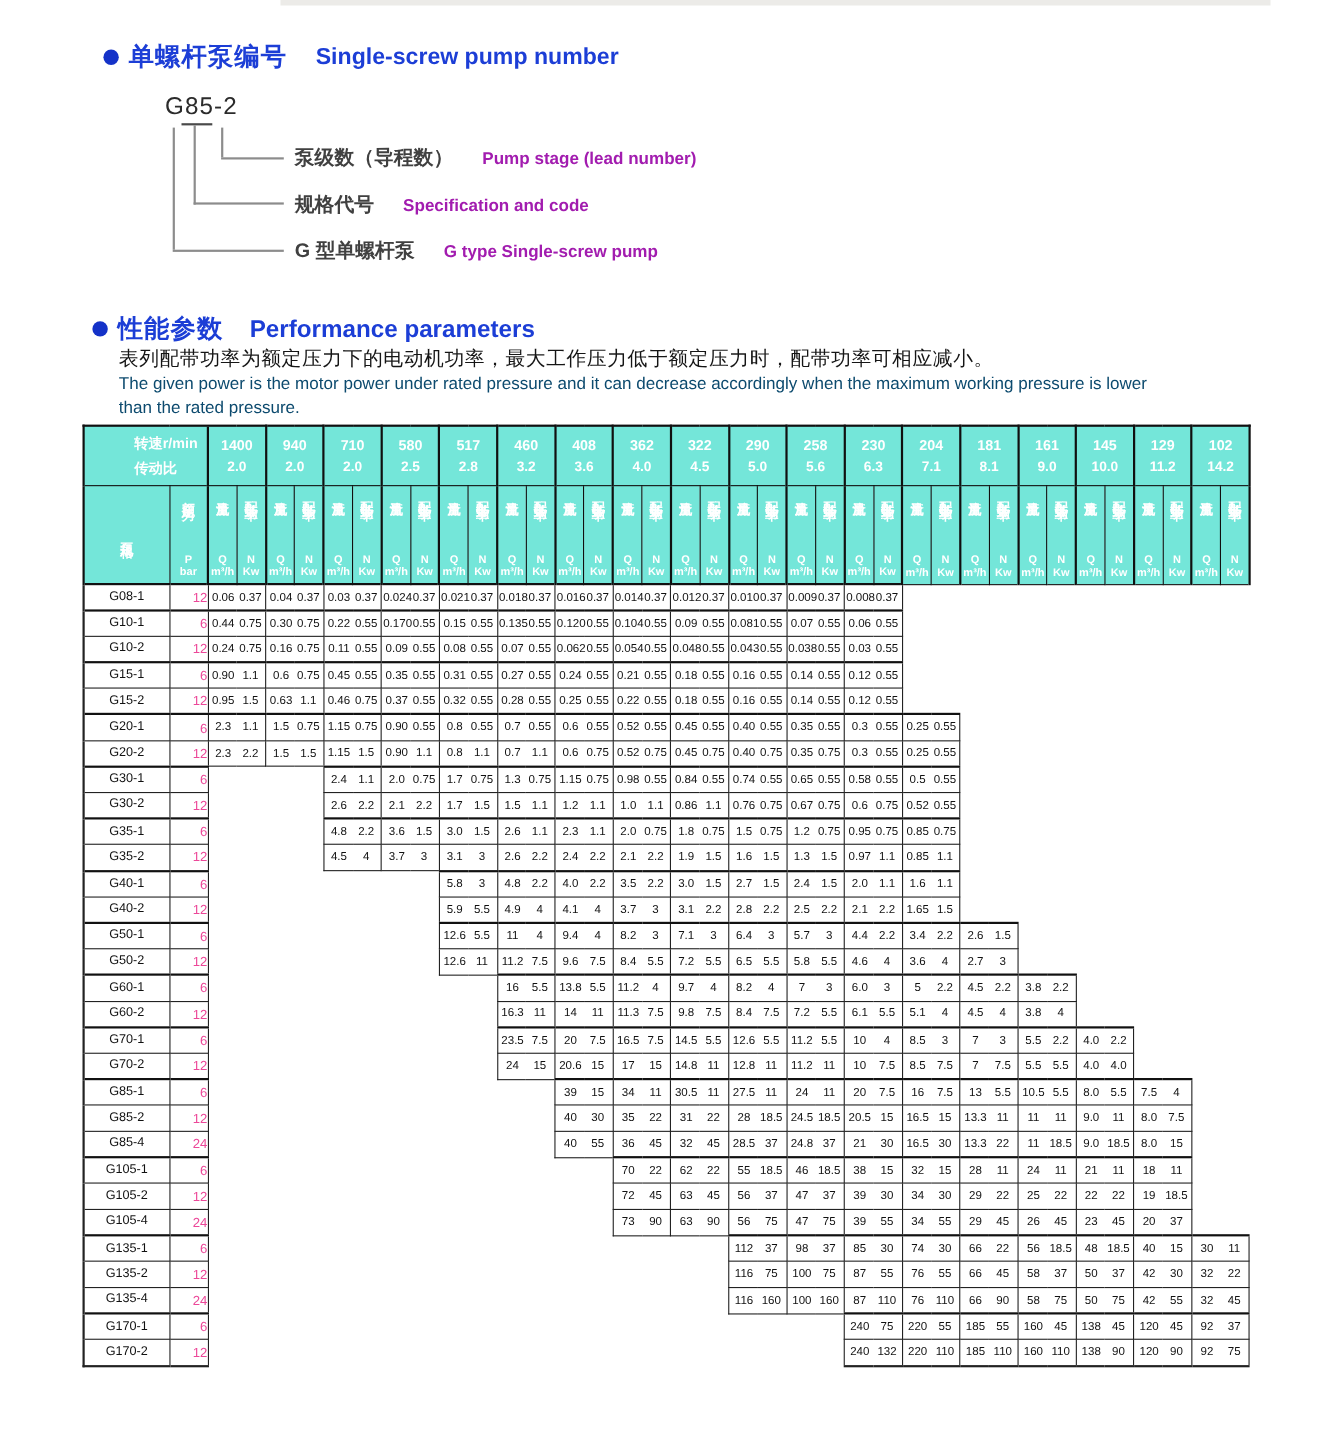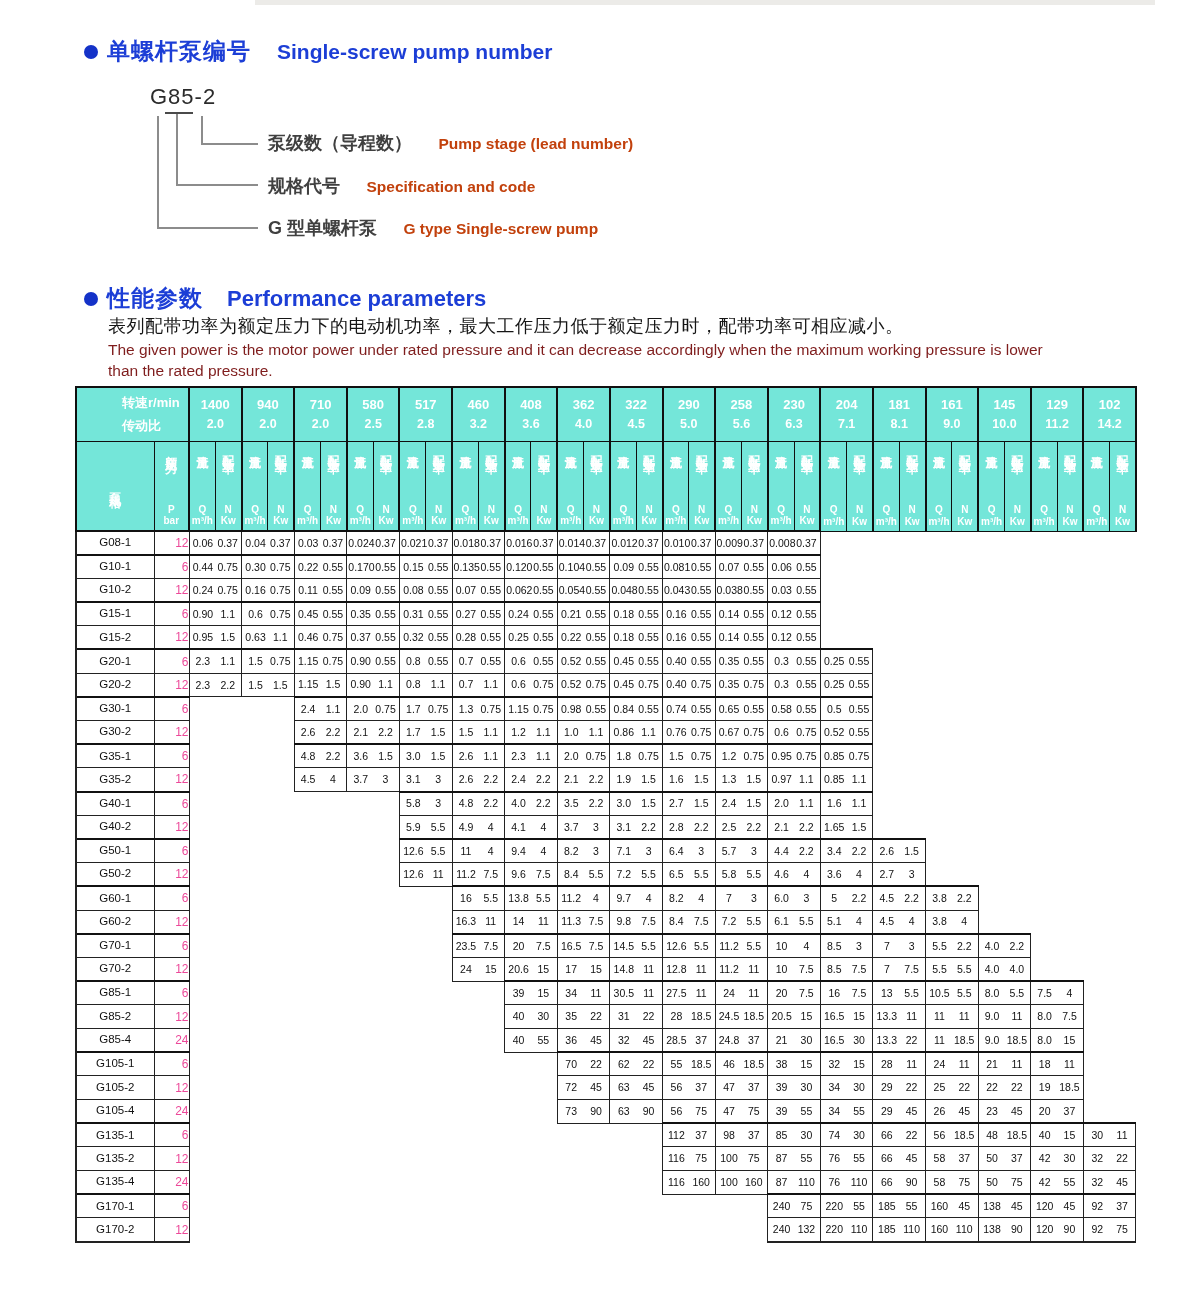--- a/index.html
+++ b/index.html
@@ -15,25 +15,25 @@
   .t-zh { color:#1c3ed6; font-weight:bold; font-size:23px; letter-spacing:1px; }
   .t-en { color:#1c3ed6; font-weight:bold; font-size:21px; margin-left:26px; }
 
   
   .diagram { position:absolute; left:0; top:0; width:1200px; height:260px; }
   .code { position:absolute; left:150px; top:84px; font-size:22px; font-weight:500; color:#2b2b2b; letter-spacing:1px; }
   .dl { position:absolute; background:#8c8c8c; }
   .underline { position:absolute; left:165px; top:112px; width:28px; height:2px; background:#4a4a4a; }
   .ann { position:absolute; left:268px; white-space:nowrap; }
   .ann .zh { font-size:18px; font-weight:bold; color:#404040; }
-  .ann .en { font-size:15.5px; font-weight:600; color:#c2410c; margin-left:22px; }
+  .ann .en { font-size:15.5px; font-weight:600; color:#a21caf; margin-left:22px; }
 
   
   .note-zh { position:absolute; font-size:18px; font-weight:500; color:#151515; letter-spacing:0.5px; }
-  .note-en { position:absolute; font-size:15.5px; color:#7f1d1d; }
+  .note-en { position:absolute; font-size:15.5px; color:#0c4a6e; }
 
   
   .tablewrap { position:absolute; left:75px; top:386px; }
   table { border-collapse:collapse; table-layout:fixed; width:1060px; }
   thead th { background:#74e6d9; color:#fff; border:1px solid #101010; font-weight:bold; vertical-align:middle; padding:0; }
   thead tr:first-child th { border-top-width:2px; }
   .h-corner { border-left-width:2px; text-align:left; }
   .h-corner .cl { font-size:13px; padding-left:7px; line-height:1;margin-left:38px; }
   .h-corner .cl.first { margin-bottom:10px; }
   .h-speed { border-left-width:2px; border-right-width:2px; height:54px; }
@@ -57,21 +57,21 @@
   tbody tr:last-child td.model, tbody tr:last-child td.press, tbody tr:last-child td.data { border-bottom-width:2px; }
   .qn { display:flex; width:100%; padding:0 1px; }
   .qn span { width:50%; text-align:center; font-size:10.5px; color:#111; white-space:nowrap; }
 </style>
 </head>
 <body>
 
 <div class="page">
   <div class="top-rule"></div>
 
-  <div class="sec-title" style="left:84px; top:36px;">
+  <div class="sec-title" style="left:94px; top:36px;">
     <span class="bullet"></span>
     <span class="t-zh">单螺杆泵编号</span>
     <span class="t-en">Single-screw pump number</span>
   </div>
 
   <div class="diagram">
     <div class="code">G85-2</div>
     <div class="underline"></div>
 
     <div class="dl" style="left:201px; top:116px; width:2px; height:27px;"></div>

